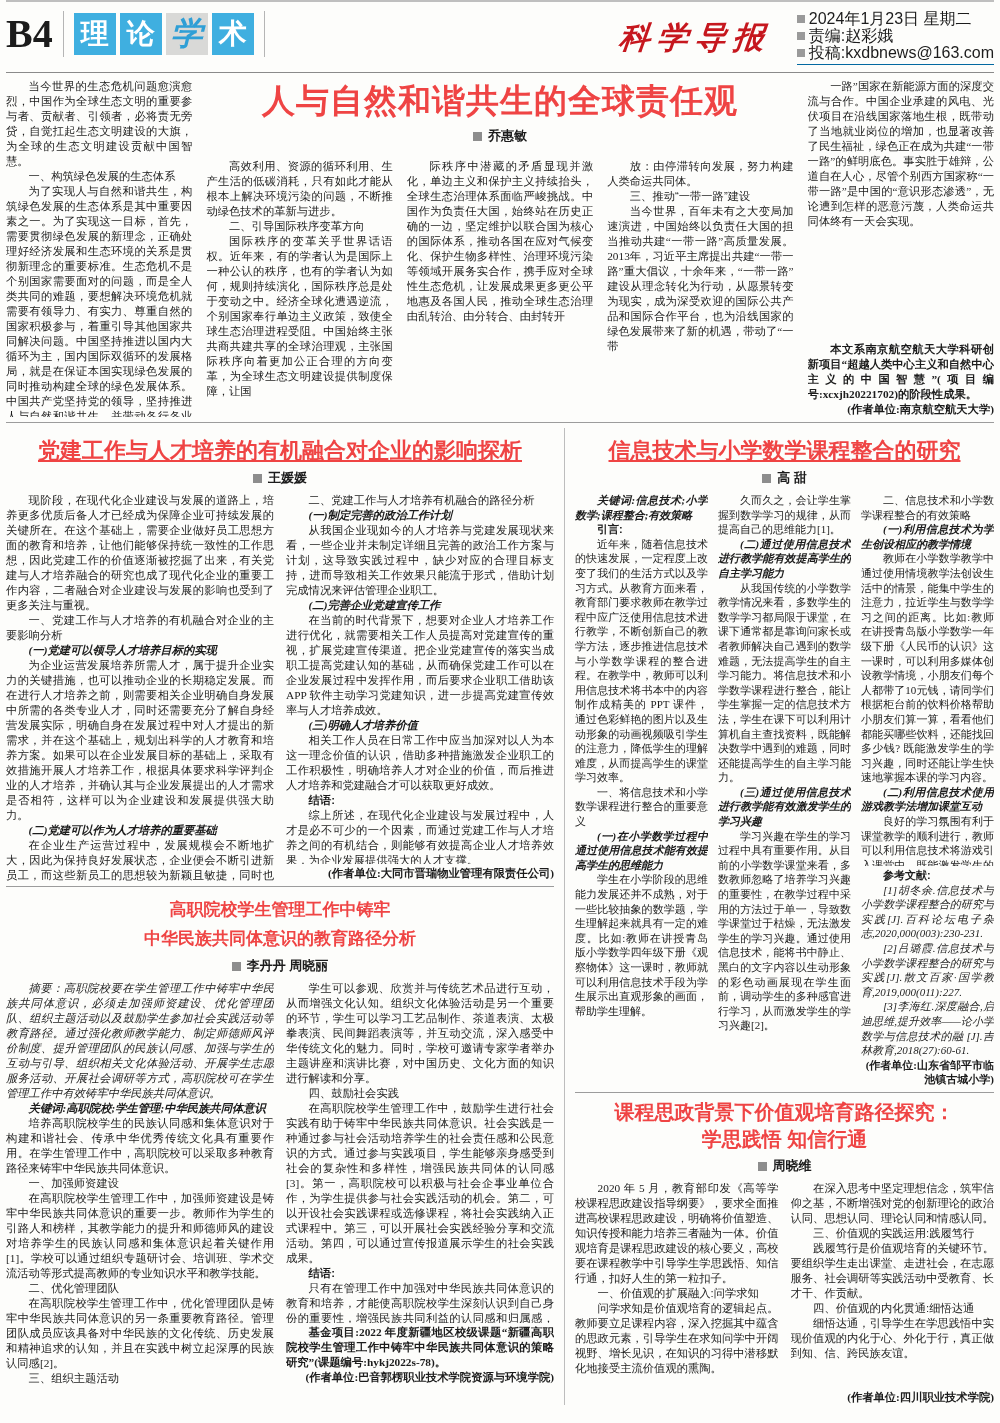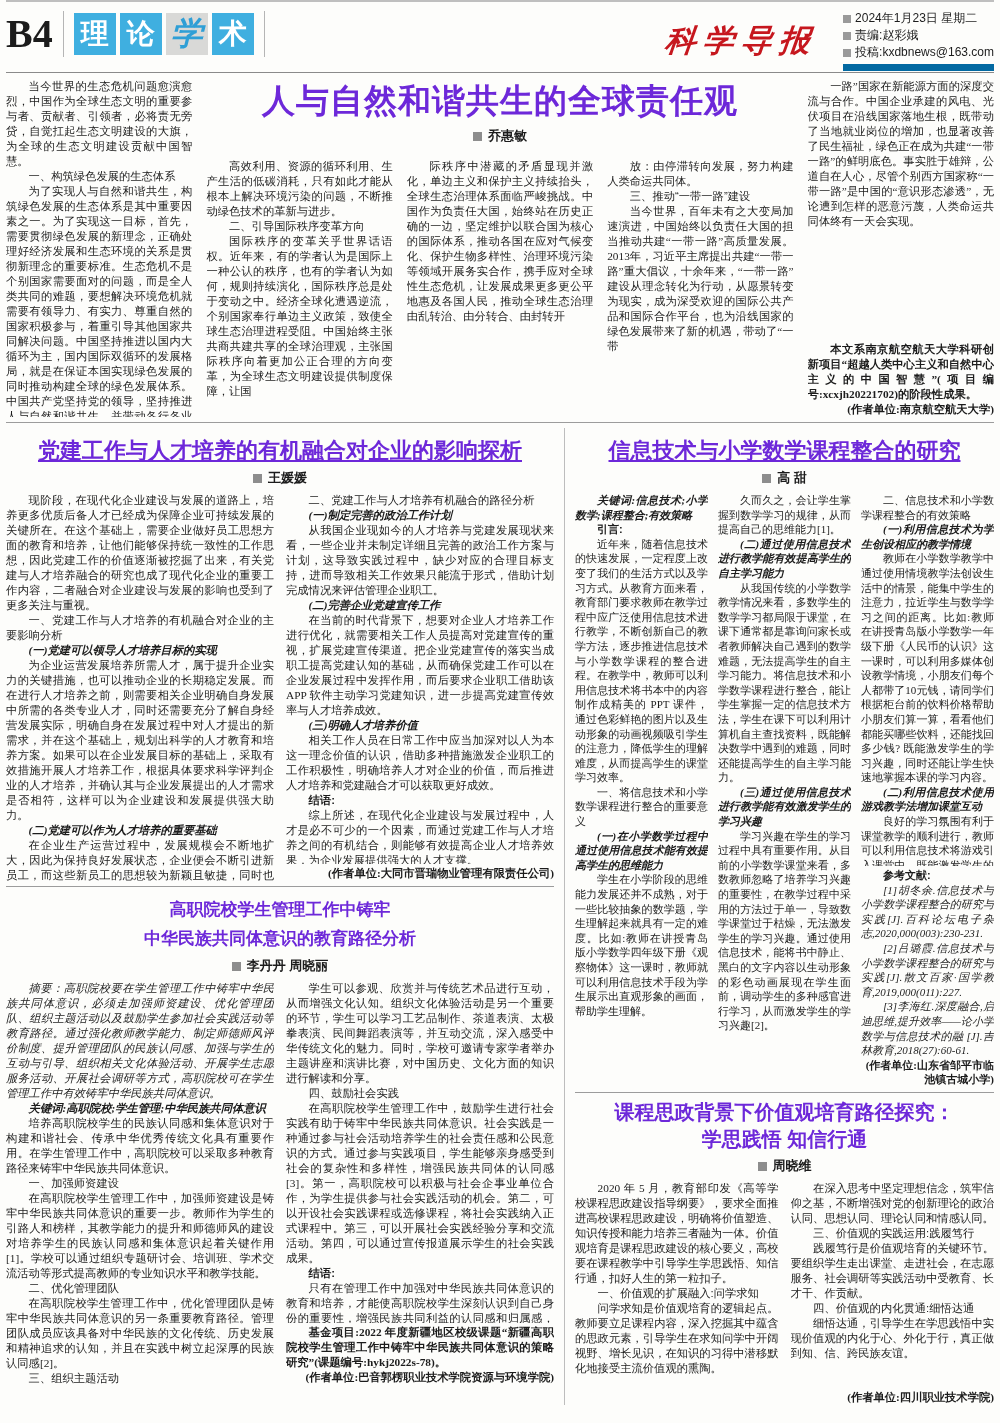--- a/index.html
+++ b/index.html
@@ -14,26 +14,26 @@
   .hdr-sep{width:1px;height:46px;background:#b5b5b5;}
   .logo{display:flex;gap:4px;}
   .tile{width:42px;height:42px;display:flex;align-items:center;justify-content:center;
         background:#3fafe0;color:#fff;font-family:"Liberation Sans",sans-serif;
         font-weight:bold;font-size:28px;}
   .tile.alt{background:#d9d9d7;color:#2f9fd6;font-family:"DejaVu Serif",serif;
         font-style:italic;font-size:32px;}
   .hdr-right{display:flex;align-items:center;gap:26px;}
   .masthead{color:#c6171e;font-family:"DejaVu Serif",serif;font-style:italic;font-weight:bold;
         font-size:31px;letter-spacing:7px;transform:skewX(-6deg);}
-  .pubinfo{font-family:"Liberation Sans",sans-serif;font-size:12px;line-height:17px;
-        border-bottom:7px solid #0369a1;padding-bottom:3px;}
+  .pubinfo{font-family:"Liberation Sans",sans-serif;font-size:16px;line-height:17px;
+        border-bottom:1px solid #0369a1;padding-bottom:3px;}
   .pubinfo .row{display:flex;align-items:center;gap:4px;white-space:nowrap;}
   .sq{display:inline-block;width:8px;height:8px;background:#9a9a9a;flex:0 0 auto;}
   
-  .art-title{font-family:"Liberation Sans",sans-serif;font-weight:bold;text-align:center;color:#6d28d9;}
+  .art-title{font-family:"Liberation Sans",sans-serif;font-weight:bold;text-align:center;color:#ef4444;}
   .byline{display:flex;align-items:center;justify-content:center;gap:6px;
         font-family:"Liberation Sans",sans-serif;font-size:13px;font-weight:bold;margin:4px 0 6px;}
   .byline .sq{background:#8d8d8d;width:9px;height:9px;}
   .colbox{overflow:hidden;position:relative;text-align:justify;}
   .colbox p{margin:0;}
   .blk{font-size:11.3px;line-height:15px;}
   .p{text-indent:2em;}
   .h{text-indent:2em;font-weight:normal;font-family:"Liberation Sans",sans-serif;}
   .hi{text-indent:2em;font-weight:bold;font-style:italic;}
   .abs{text-indent:2em;font-style:italic;}

